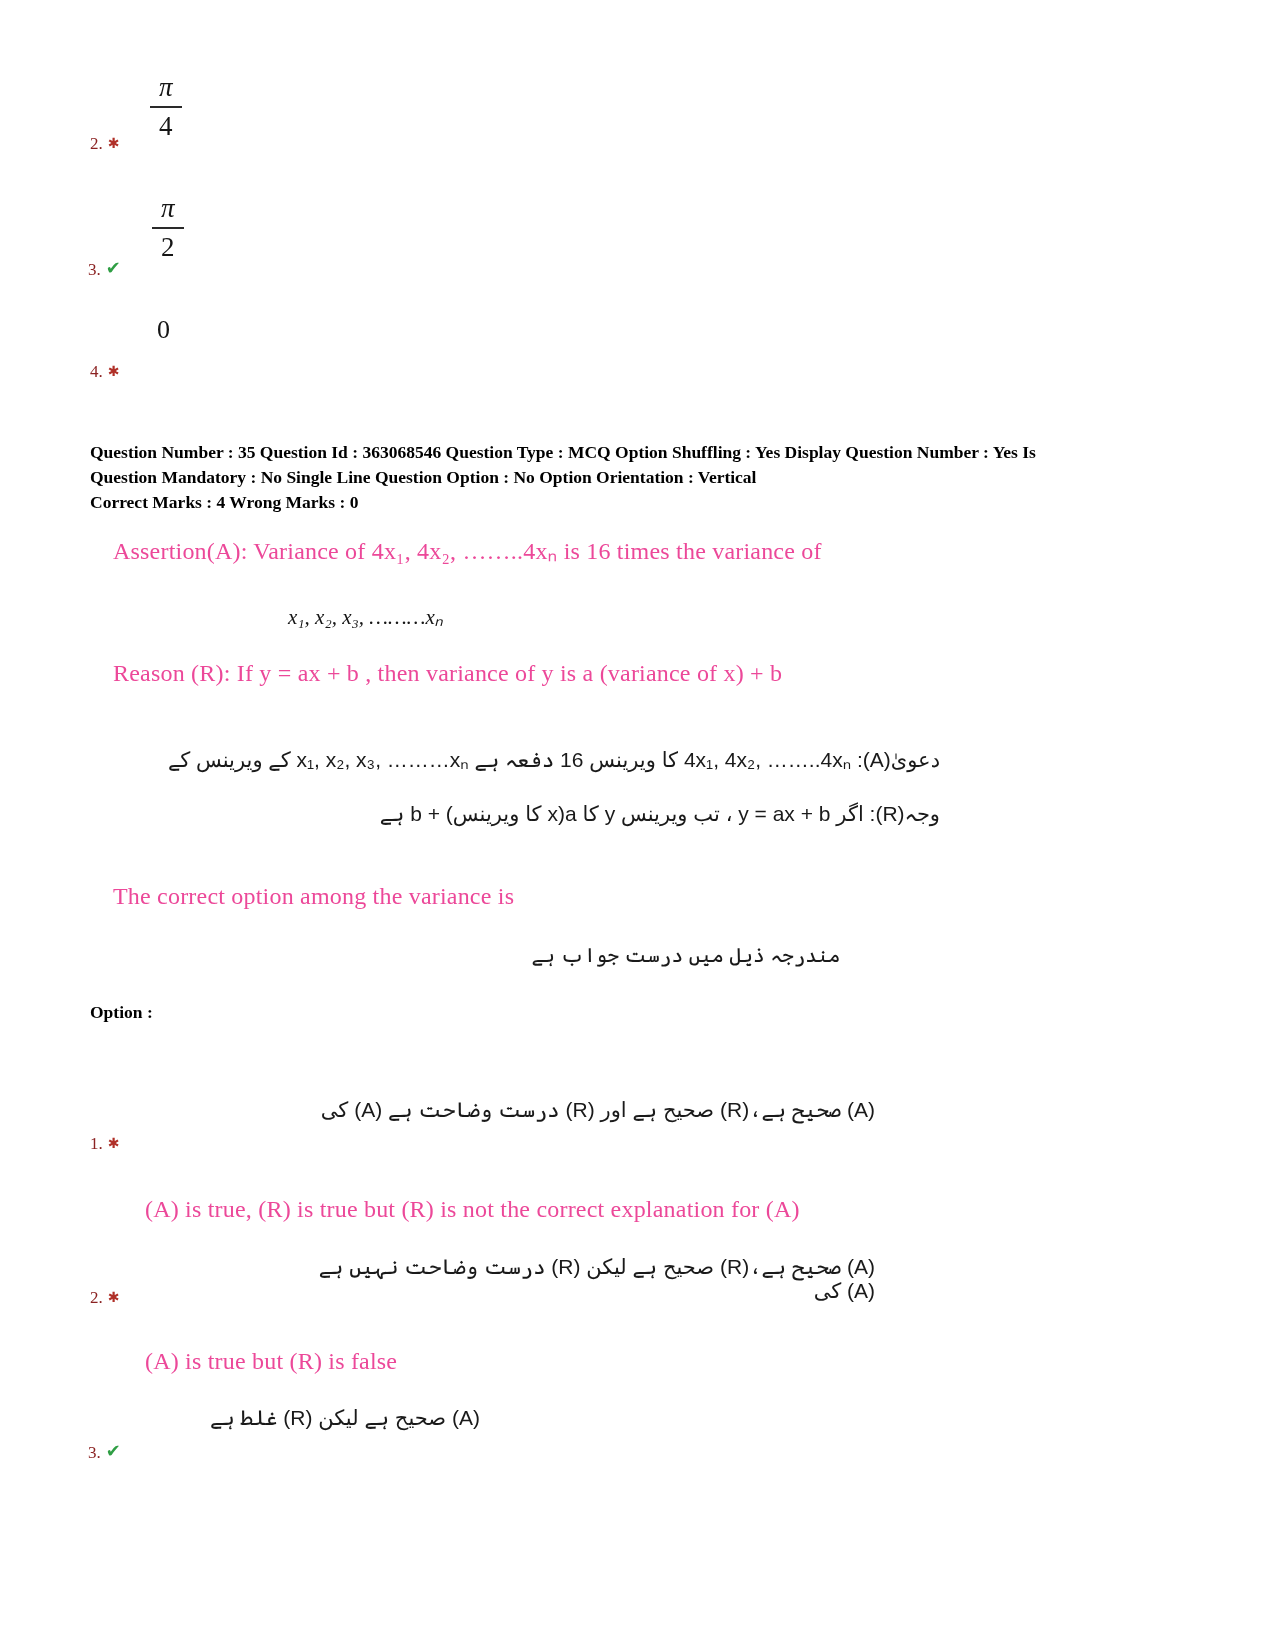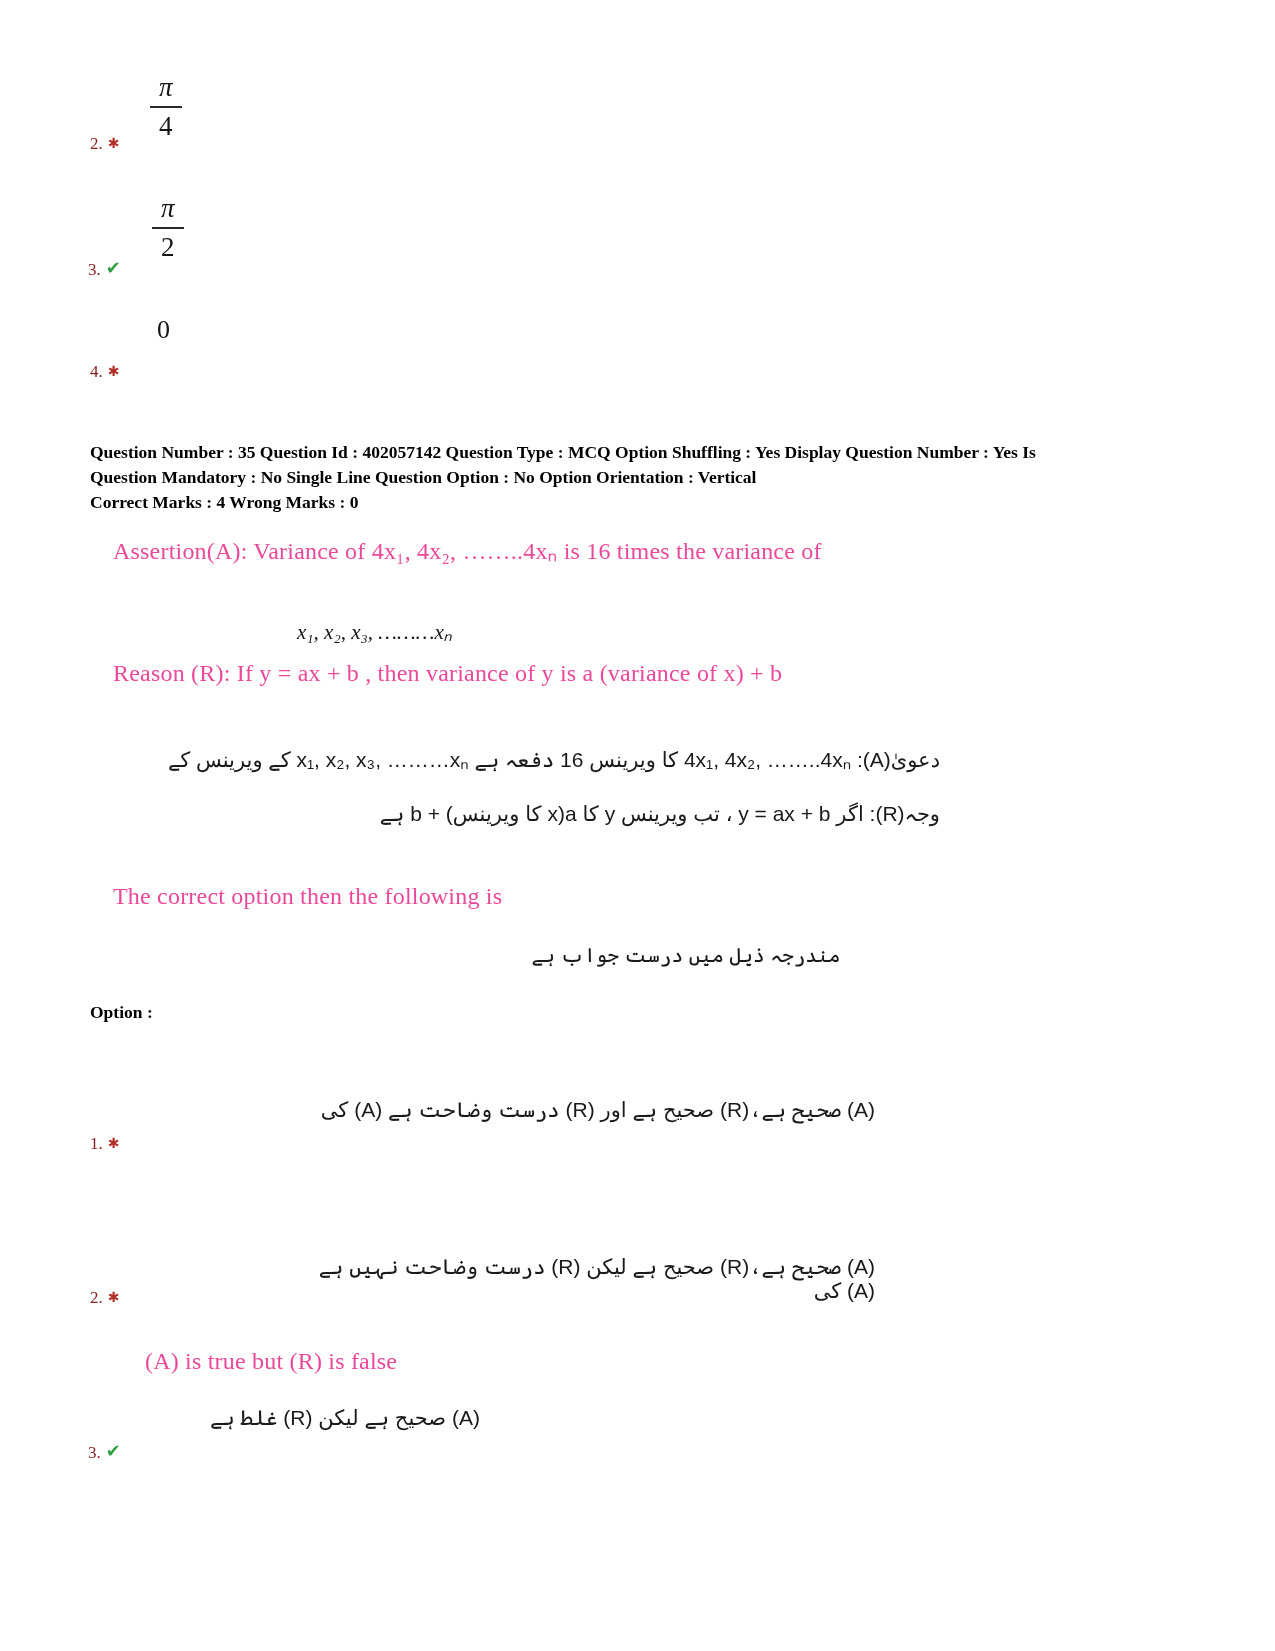--- a/index.html
+++ b/index.html
@@ -45,42 +45,43 @@
   <div class="abs" style="left:88px;top:257px;">
     <span class="optnum">3.</span><span class="mark correct">✔</span>
   </div>
 
   <div class="abs plainval" style="left:157px;top:315px;">0</div>
   <div class="abs" style="left:90px;top:362px;">
     <span class="optnum">4.</span><span class="mark wrong">✱</span>
   </div>
 
   <div class="abs qheader" style="left:90px;top:440px;">
-    <div class="qheader-line">Question Number : 35 Question Id : 402057142 Question Type : MCQ Option Shuffling : Yes Display Question Number : Yes Is</div>
+    <div class="qheader-line">Question Number : 35 Question Id : 363068546 Question Type : MCQ Option Shuffling : Yes Display Question Number : Yes Is</div>
     <div class="qheader-line">Question Mandatory : No Single Line Question Option : No Option Orientation : Vertical</div>
     <div class="qheader-line">Correct Marks : 4 Wrong Marks : 0</div>
   </div>
 
   <div class="abs qtext" style="left:113px;top:533px;">Assertion(A): Variance of 4x₁,  4x₂,  ……..4xₙ is 16 times the variance of</div>
-  <div class="abs math-sub" style="left:288px;top:617px;margin-left:9px;">x₁,  x₂,  x₃, ………xₙ</div>
+  <div class="abs math-sub" style="left:288px;top:602px;">x₁,  x₂,  x₃, ………xₙ</div>
   <div class="abs qtext" style="left:113px;top:660px;">Reason (R):    If y  =  ax  +  b , then variance of y is a (variance of x) + b</div>
 
   <div class="abs urdu" style="left:100px;top:745px;width:840px;">دعویٰ(A): 4x₁,  4x₂,  ……..4xₙ کا ویرینس 16 دفعہ ہے x₁, x₂, x₃, ………xₙ کے ویرینس کے</div>
   <div class="abs urdu" style="left:100px;top:802px;width:840px;">وجہ(R): اگر y  =  ax  +  b ، تب ویرینس y کا a(x کا ویرینس) + b ہے</div>
 
-  <div class="abs qtext" style="left:113px;top:883px;">The correct option then the following is</div>
+  <div class="abs qtext" style="left:113px;top:883px;">The correct option among the variance is</div>
   <div class="abs urdu" style="left:466px;top:943px;width:440px;text-align:center;font-size:20px;">مندرجہ ذیل میں درست جواب ہے</div>
 
   <div class="abs qheader-line" style="left:90px;top:1000px;">Option :</div>
 
   <div class="abs urdu" style="left:300px;top:1098px;width:575px;">(A) صحیح ہے،(R) صحیح ہے اور (R) درست وضاحت ہے (A) کی</div>
   <div class="abs" style="left:90px;top:1134px;">
     <span class="optnum">1.</span><span class="mark wrong">✱</span>
   </div>
 
+  <div class="abs qtext" style="left:145px;top:1196px;">(A) is true, (R) is true but (R) is not the correct explanation for (A)</div>
   <div class="abs urdu" style="left:300px;top:1255px;width:575px;">(A) صحیح ہے،(R) صحیح ہے لیکن (R) درست وضاحت نہیں ہے (A) کی</div>
   <div class="abs" style="left:90px;top:1288px;">
     <span class="optnum">2.</span><span class="mark wrong">✱</span>
   </div>
 
   <div class="abs qtext" style="left:145px;top:1348px;">(A) is true but (R) is false</div>
   <div class="abs urdu" style="left:180px;top:1406px;width:300px;">(A) صحیح ہے لیکن (R) غلط ہے</div>
   <div class="abs" style="left:88px;top:1440px;">
     <span class="optnum">3.</span><span class="mark correct">✔</span>
   </div>

